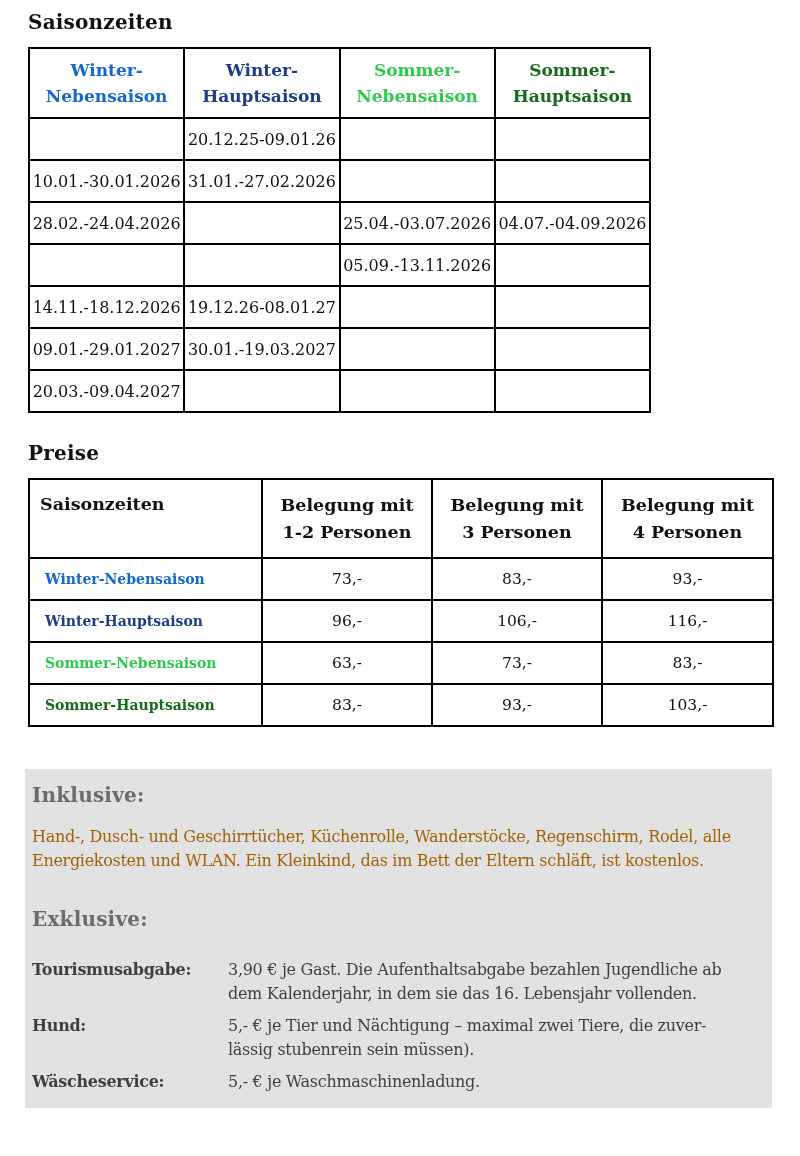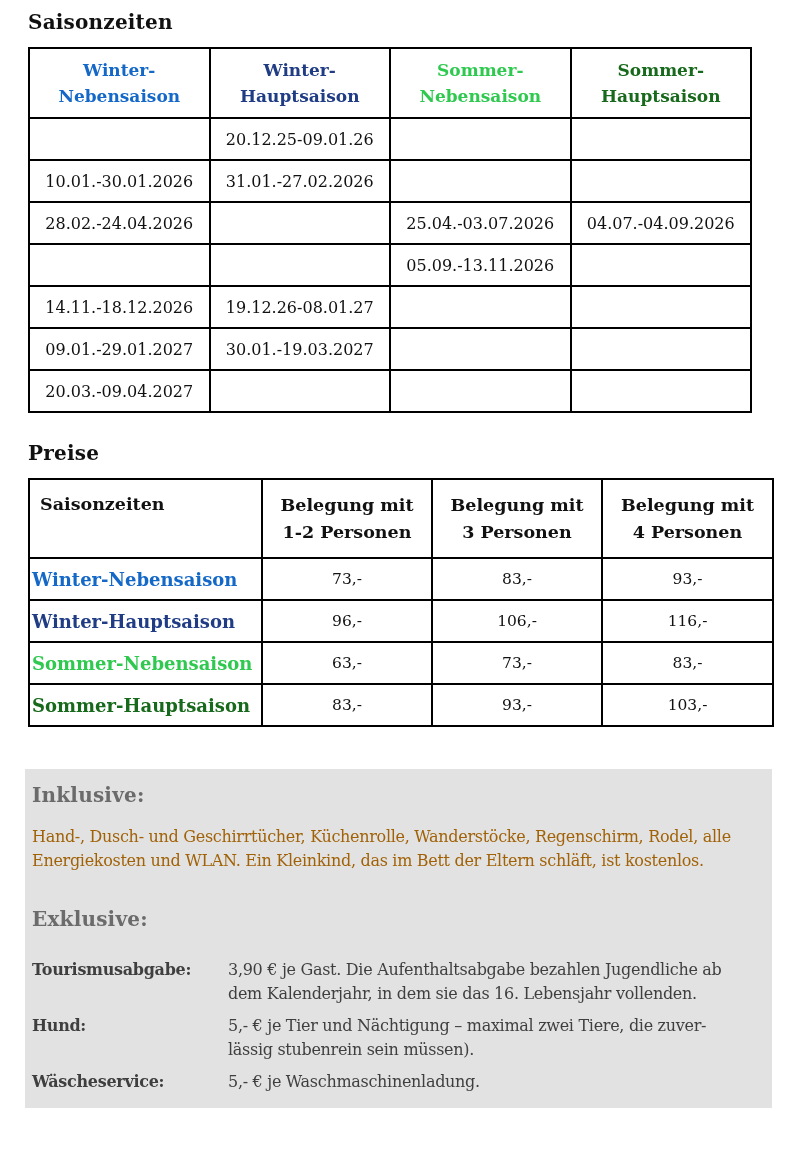--- a/index.html
+++ b/index.html
@@ -24,21 +24,21 @@
     font-weight: bold;
     margin: 0 0 13px 0;
     letter-spacing: 0.2px;
     color: #111111;
   }
   .section-title.preise {
     margin-top: 28px;
   }
   table {
     border-collapse: collapse;
-    width: 724px;
+    width: 623px;
     table-layout: fixed;
   }
   th, td {
     border: 2px solid #000000;
     overflow: hidden;
   }
   
   .season-table th {
     height: 66px;
     font-size: 17px;
@@ -65,25 +65,25 @@
     line-height: 1.5;
     color: #111111;
   }
   .price-table thead th.corner {
     text-align: left;
     vertical-align: top;
     padding: 11px 0 0 10px;
   }
   .price-table tbody th.row-label {
     height: 38px;
-    font-size: 18px;
+    font-size: 14px;
     font-weight: bold;
     text-align: left;
     vertical-align: middle;
-    padding-left: 2px;
+    padding-left: 15px;
   }
   .price-table tbody td {
     height: 38px;
     font-size: 15.5px;
     text-align: center;
     vertical-align: middle;
   }
   .c-blue    { color: #1468C8; }
   .c-navy    { color: #1F3C85; }
   .c-green   { color: #2FC94F; }

